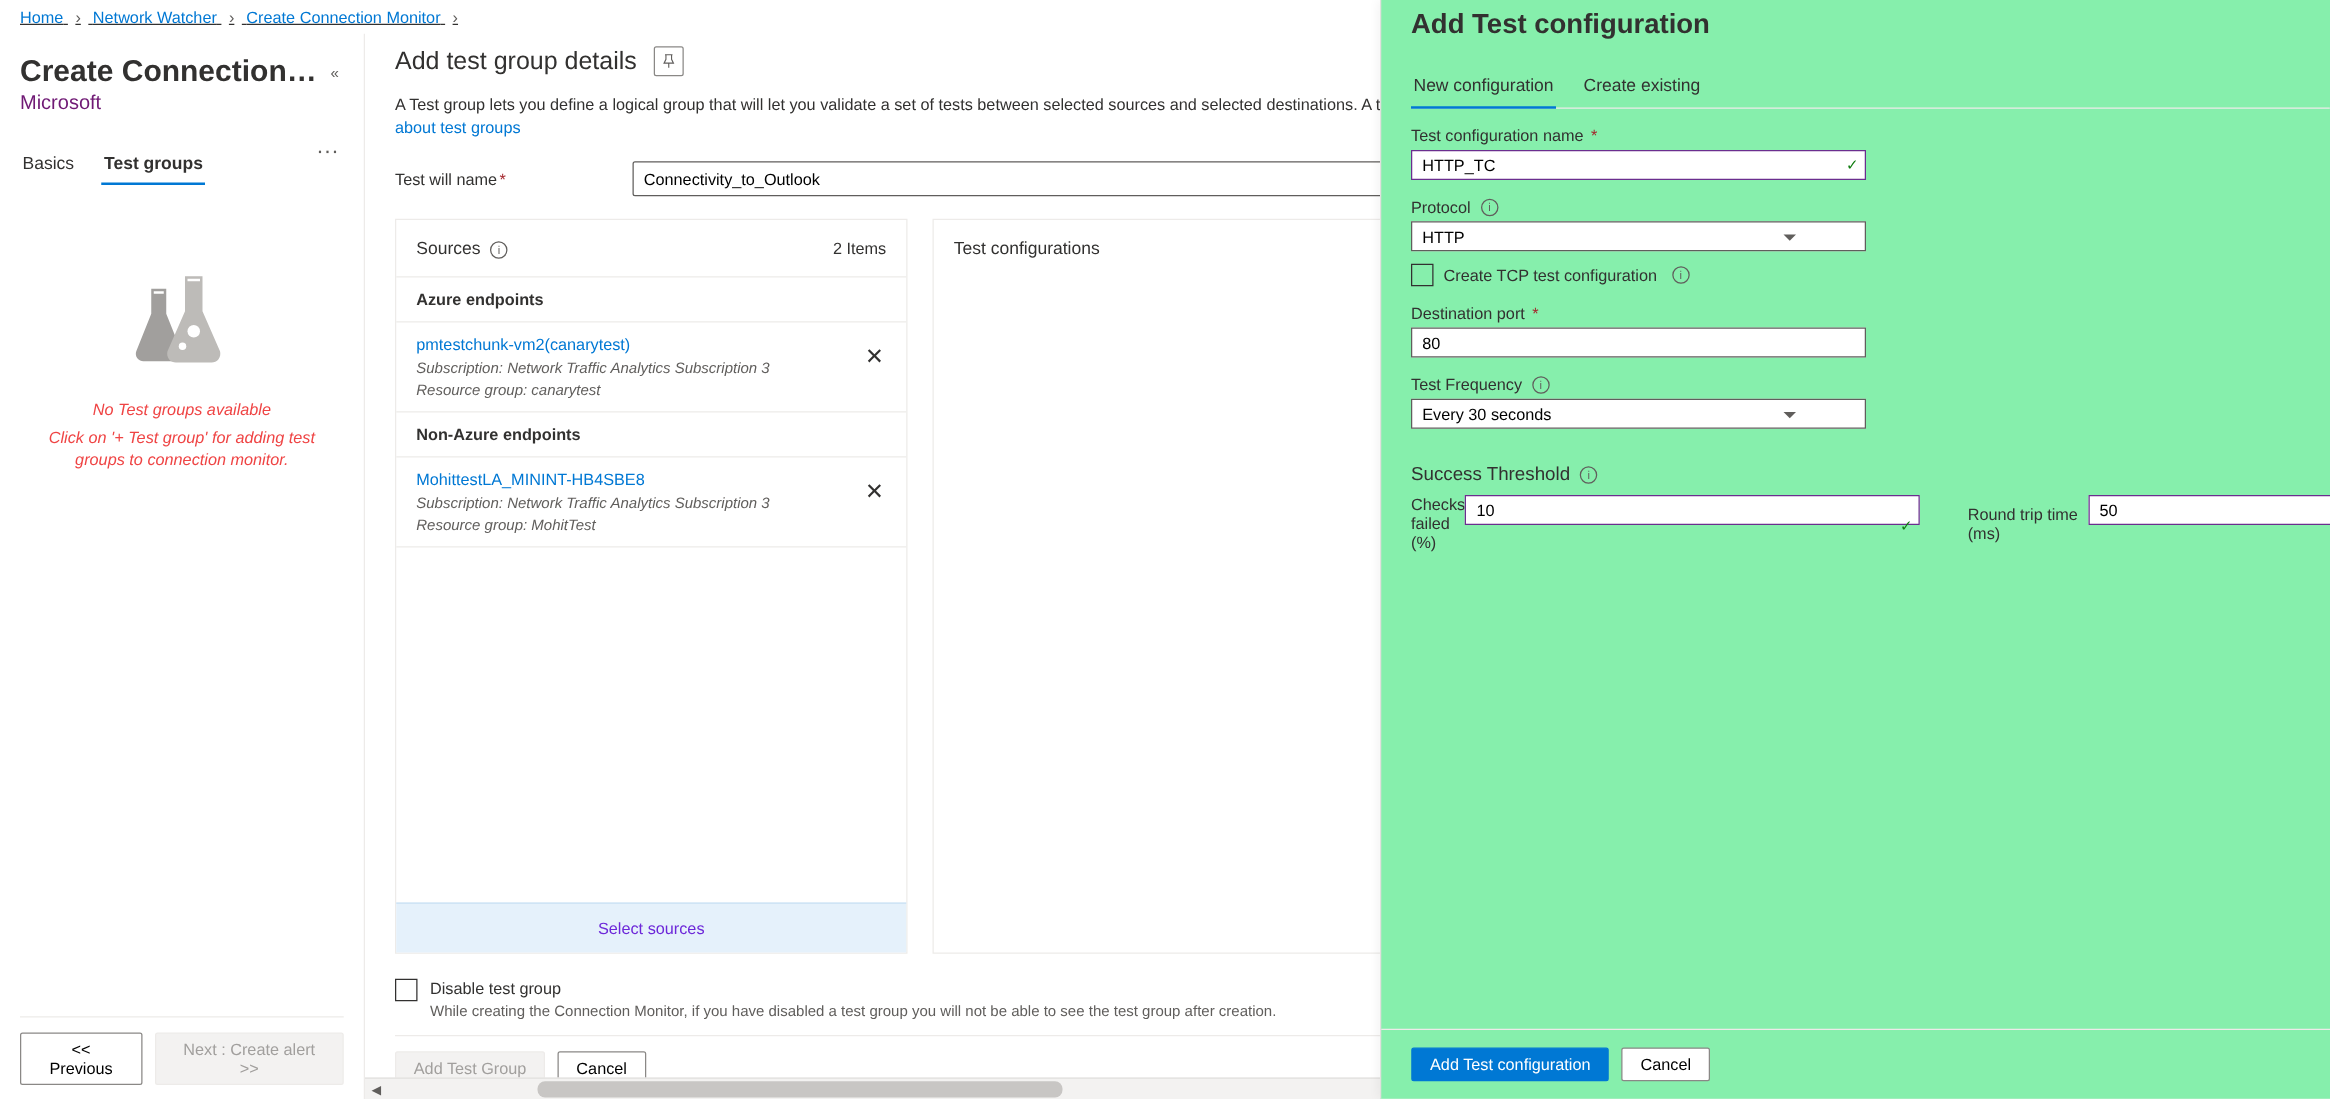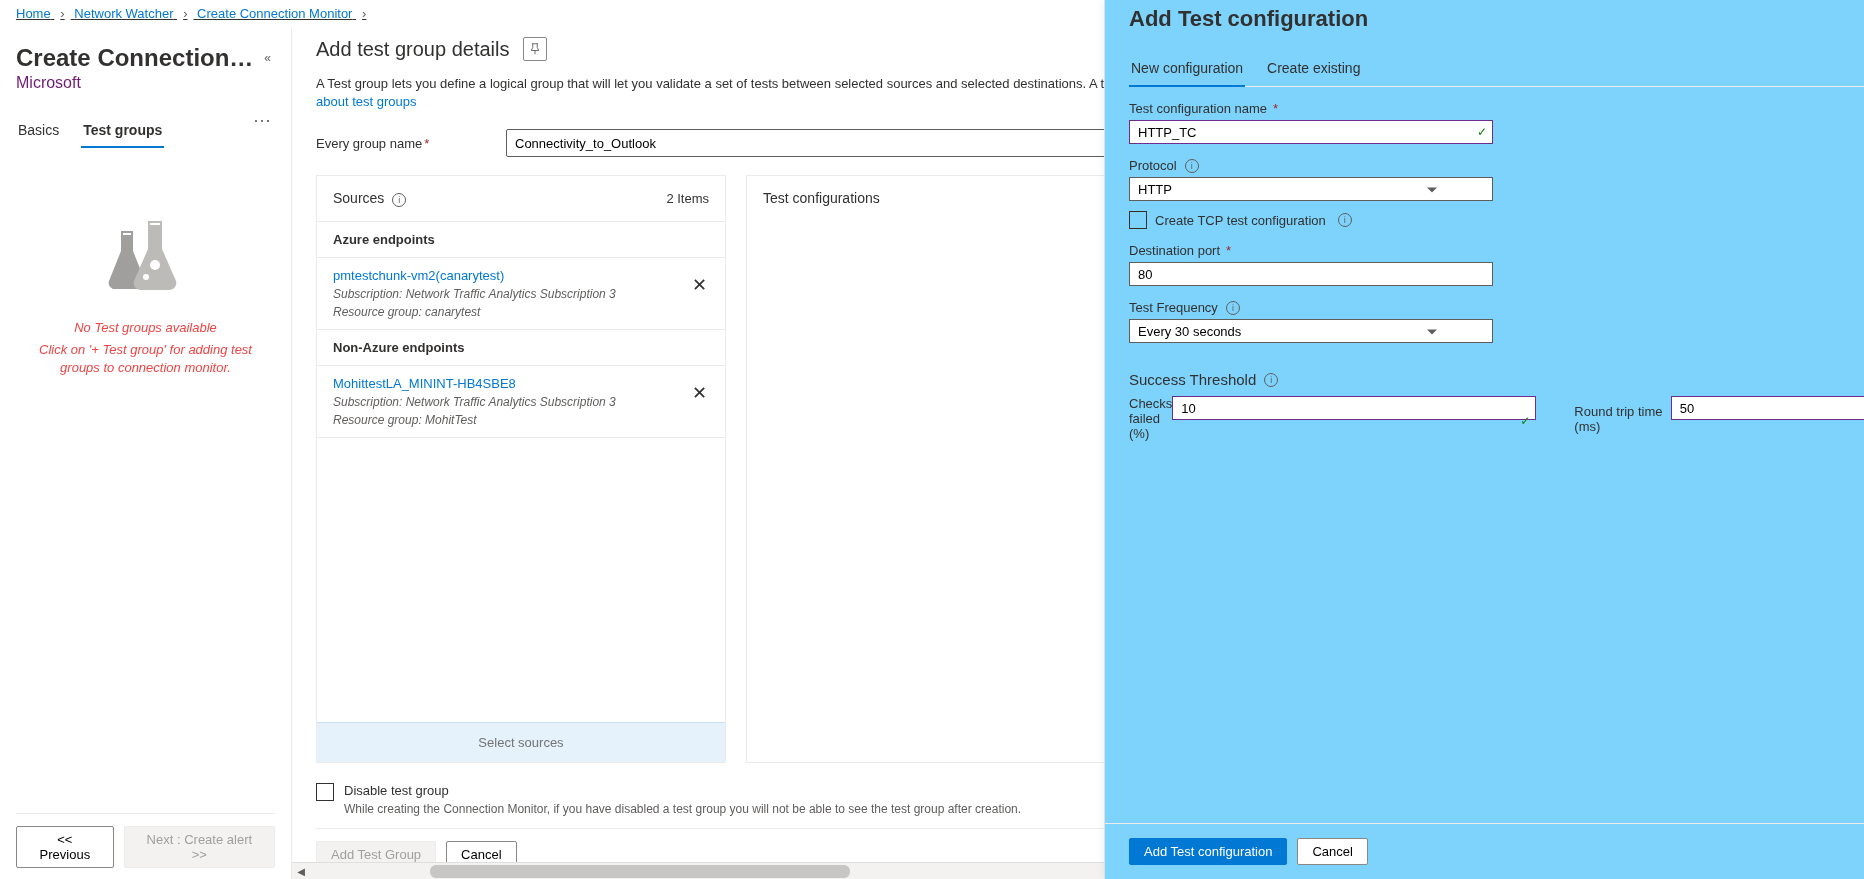--- a/index.html
+++ b/index.html
@@ -51,33 +51,33 @@
     .sources-title { font-size: 14px; }
     .info-icon { display: inline-flex; width: 14px; height: 14px; border: 1px solid #605e5c; border-radius: 50%; font-size: 9px; align-items: center; justify-content: center; color: #605e5c; margin-left: 4px; }
     .sources-count { font-size: 13px; color: #323130; }
     .group-header { font-weight: 600; font-size: 13px; padding: 10px 16px; border-bottom: 1px solid #edebe9; }
     .endpoint-item { padding: 10px 16px; border-bottom: 1px solid #edebe9; display: flex; align-items: flex-start; justify-content: space-between; }
     .endpoint-info { flex: 1; }
     .endpoint-name { color: #0078d4; font-size: 13px; cursor: pointer; }
     .endpoint-meta { font-style: italic; color: #605e5c; font-size: 12px; margin-top: 4px; }
     .remove-x { font-size: 18px; color: #323130; cursor: pointer; padding: 8px 2px 0 10px; line-height: 1; }
     .sources-flex-fill { flex: 1; }
-    .select-sources-btn { background: #e5f1fb; text-align: center; padding: 12px; color: #737373; cursor: pointer; font-size: 13px; border-top: 1px solid #c7e0f4; }
+    .select-sources-btn { background: #e5f1fb; text-align: center; padding: 12px; color: #6d28d9; cursor: pointer; font-size: 13px; border-top: 1px solid #c7e0f4; }
     
     .testconf-box { flex: 1; border: 1px solid #edebe9; padding: 14px 16px; }
     .testconf-title { font-size: 14px; }
     
     .disable-row { display: flex; align-items: flex-start; gap: 10px; margin-top: 20px; }
     .checkbox { width: 18px; height: 18px; border: 1px solid #323130; flex-shrink: 0; }
     .disable-text { font-size: 13px; }
     .disable-sub { color: #605e5c; font-size: 12px; margin-top: 4px; }
     
     .center-footer { border-top: 1px solid #edebe9; padding: 12px 0; display: flex; gap: 10px; margin-top: 12px; }
     
-    .right-panel { width: 760px; border-left: 1px solid #e1dfdd; padding: 0 0 0 0; display: flex; flex-direction: column; box-shadow: -2px 0 8px rgba(0,0,0,0.05); background: #7dd3fc; position: absolute; right: 0; top: 0; bottom: 0; }
+    .right-panel { width: 760px; border-left: 1px solid #e1dfdd; padding: 0 0 0 0; display: flex; flex-direction: column; box-shadow: -2px 0 8px rgba(0,0,0,0.05); background: #86efac; position: absolute; right: 0; top: 0; bottom: 0; }
     .right-inner { padding: 6px 0 0 24px; flex: 1; overflow-y: auto; }
     .right-title { font-size: 22px; font-weight: 600; margin-bottom: 20px; }
     .right-tabs { border-bottom: 1px solid #edebe9; display: flex; gap: 20px; }
     .right-tab { font-size: 14px; padding: 8px 2px 10px 2px; cursor: pointer; position: relative; }
     .right-tab.active { font-weight: 400; color: #323130; }
     .right-tab.active::after { content: ''; position: absolute; left: 0; right: 0; bottom: -1px; height: 2px; background: #0078d4; }
     
     .form-section { margin-top: 14px; max-width: 364px; }
     .field-label { font-size: 13px; color: #323130; margin-bottom: 4px; display: flex; align-items: center; gap: 4px; }
     .field-input-wrap { position: relative; }
@@ -160,21 +160,21 @@
           </svg>
       </div>
     </div>
 
     <div class="center-intro">
       <span>A Test group lets you define a logical group that will let you validate a set of tests between selected sources and selected destinations. A test group requires one or more test configuration on which you would like to define test for monitoring your network. </span><a href="#">Learn more about test groups</a>
     </div>
 
     <div class="form-row">
       <div class="form-label">
-        <span>Every group name</span><span class="req">*</span>
+        <span>Test will name</span><span class="req">*</span>
       </div>
       <input class="text-input" value="Connectivity_to_Outlook" style="">
     </div>
 
     <div class="panels-row">
       <div class="sources-box">
         <div class="sources-header">
           <div class="sources-title">
             <span>Sources</span>
             <span class="info-icon">i</span>

